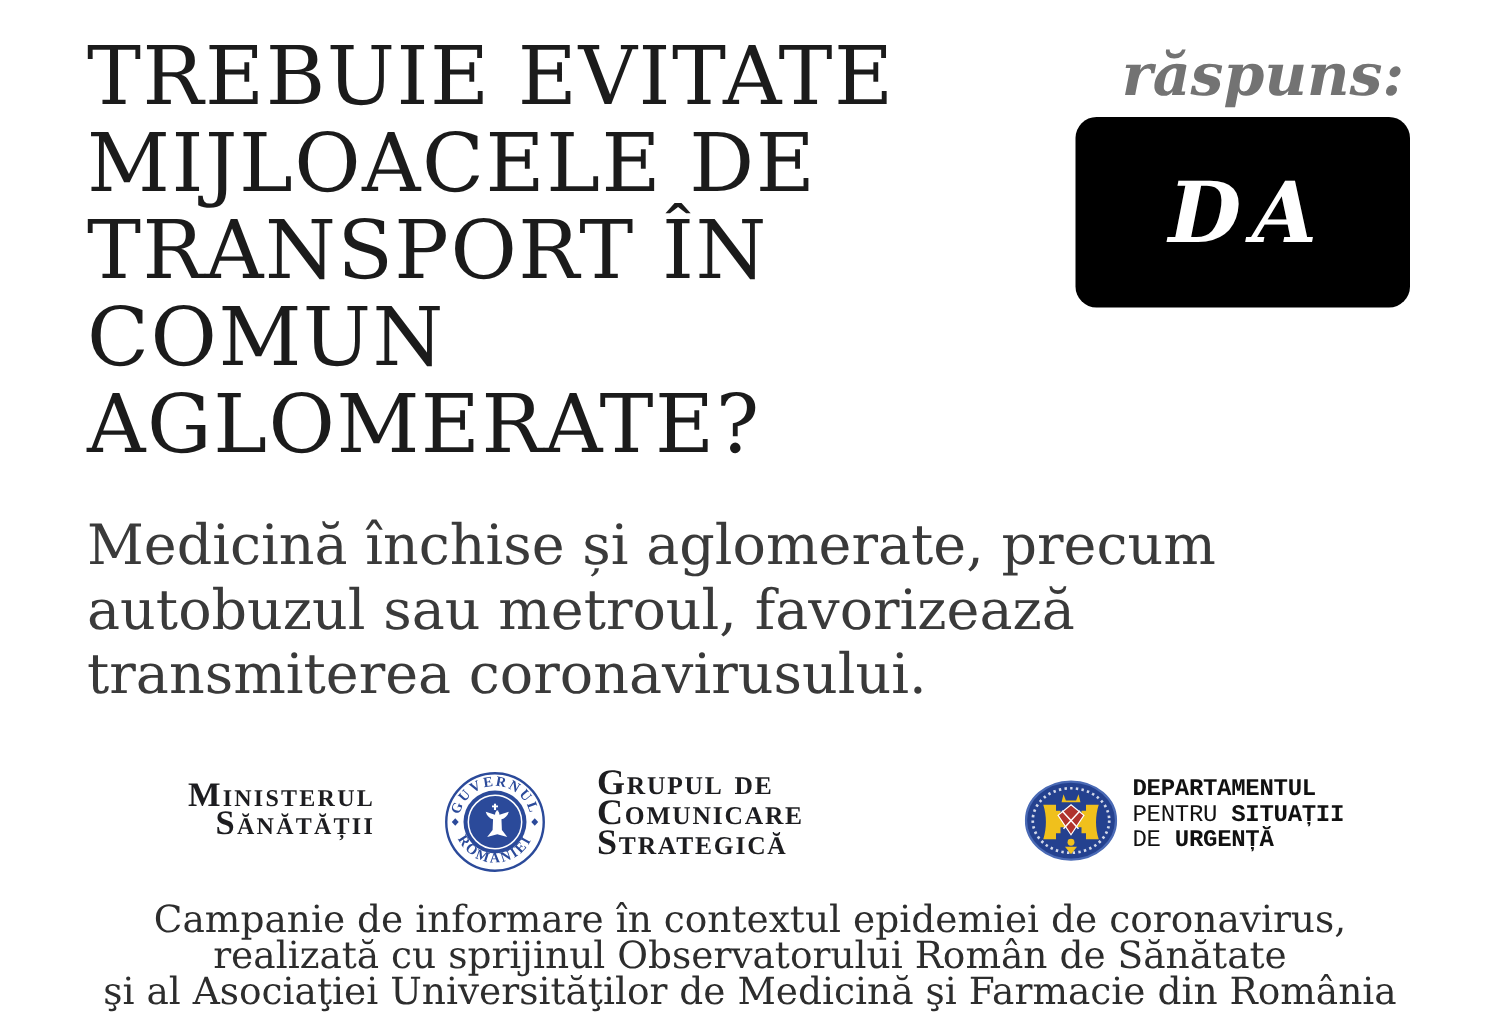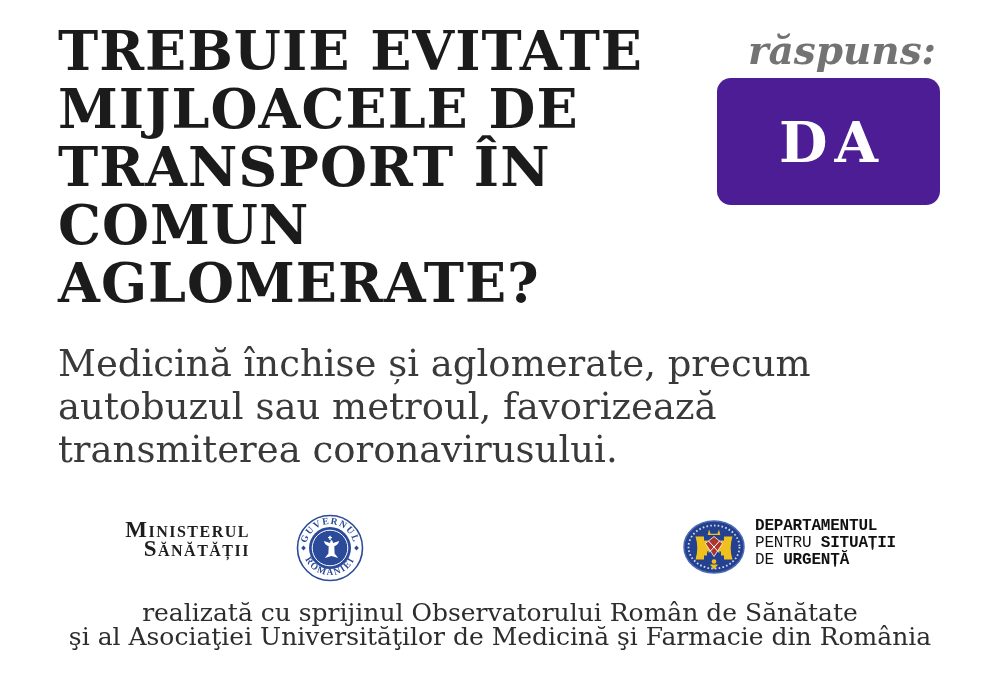--- a/index.html
+++ b/index.html
@@ -3,21 +3,21 @@
 <meta charset="utf-8">
 <style>
   html,body{margin:0;padding:0;background:#ffffff;}
   .poster{
     position:relative;width:1000px;height:688px;background:#ffffff;overflow:hidden;
     font-family:"DejaVu Serif",serif;color:#1a1a1a;
   }
   
   .headline{
     position:absolute;left:58px;top:22px;width:700px;
-    font-weight:bold;font-size:54px;line-height:58px;letter-spacing:1px;
+    font-weight:normal;font-size:54px;line-height:58px;letter-spacing:1px;
     color:#1b1b1b;
   }
   
   .answer{position:absolute;left:700px;top:26px;width:240px;text-align:right;}
   .answer-label{
     font-style:italic;font-weight:bold;font-size:39px;line-height:48px;
     color:#737373;padding-right:4px;
   }
   .answer-box{
     margin-top:4px;width:223px;height:127px;margin-left:17px;
@@ -65,21 +65,21 @@
   <div class="headline">
     <div>TREBUIE EVITATE</div>
     <div>MIJLOACELE DE</div>
     <div>TRANSPORT ÎN</div>
     <div>COMUN</div>
     <div>AGLOMERATE?</div>
   </div>
 
   <div class="answer">
     <div class="answer-label">răspuns:</div>
-    <div class="answer-box" id="answer-box" style="background: #4c1d95;">
+    <div class="answer-box" id="answer-box" style="background: #000000; font-style: italic;">
       <span class="answer-value" id="answer-value" style="color: rgb(255, 255, 255);">DA</span>
     </div>
   </div>
 
   <div class="body-text">
     <div>Medicină închise și aglomerate, precum</div>
     <div>autobuzul sau metroul, favorizează</div>
     <div>transmiterea coronavirusului.</div>
   </div>
 
@@ -104,20 +104,25 @@
     <path d="M60.5 31.5l2.3 2.5-2.3 2.5-2.3-2.5z" fill="#2b4a9a"></path>
     <circle cx="34" cy="34" r="21" fill="#2b4a9a"></circle>
     <circle cx="34" cy="34" r="17.8" fill="none" stroke="#ffffff" stroke-width="1"></circle>
     <g fill="#ffffff">
       <rect x="33.3" y="21.8" width="1.4" height="4.2"></rect>
       <rect x="32" y="23" width="4" height="1.2"></rect>
       <path d="M34 26c1.8 0 3 1.3 3 3.1l6.2-2c-.8 2.9-2.7 4.5-4.9 5.1l.3 7.2 3.6 4.6-6.7-1.9-6.7 1.9 3.6-4.6.3-7.2c-2.2-.6-4.1-2.2-4.9-5.1l6.2 2c0-1.8 1.2-3.1 3-3.1z"></path>
     </g>
   </svg>
 
+  <div class="logo-gcs">
+    <div>Grupul de</div>
+    <div>Comunicare</div>
+    <div>Strategică</div>
+  </div>
 
   <svg class="dsu-seal" width="62" height="54" viewBox="0 0 62 54">
     <ellipse cx="31" cy="27" rx="30" ry="26" fill="#24418f" stroke="#4a6ab5" stroke-width="1.5"></ellipse>
     <ellipse cx="31" cy="27" rx="25.5" ry="21.5" fill="none" stroke="#ffffff" stroke-width="1.8" stroke-dasharray="1.6 2.2" opacity="0.8"></ellipse>
     <g>
       <path d="M26 9.5l1.6 4.2h6.8L36 9.5l1.3 5.4H24.7z" fill="#f0c01c"></path>
       <path d="M12.5 16.5h8.5v4h3v4h3v7h-3v4h-3v4h-8.5c2.4-7.6 2.4-15.4 0-23z" fill="#f0c01c"></path>
       <path d="M49.5 16.5H41v4h-3v4h-3v7h3v4h3v4h8.5c-2.4-7.6-2.4-15.4 0-23z" fill="#f0c01c"></path>
       <path d="M31 16.5l8.6 7L31 36.5l-8.6-13z" fill="#b0342e" stroke="#ffffff" stroke-width="0.8"></path>
       <path d="M25 20.5l11 12M37 20.5l-11 12" stroke="#ffffff" stroke-width="1"></path>
@@ -126,17 +131,18 @@
     </g>
   </svg>
 
   <div class="logo-dsu">
     <div class="dsu-bold">DEPARTAMENTUL</div>
     <div><span class="dsu-light">PENTRU </span><span class="dsu-bold">SITUAȚII</span></div>
     <div><span class="dsu-light">DE </span><span class="dsu-bold">URGENȚĂ</span></div>
   </div>
 
   <div class="campaign">
+    <div>Campanie de informare în contextul epidemiei de coronavirus,</div>
     <div>realizată cu sprijinul Observatorului Român de Sănătate</div>
     <div>şi al Asociaţiei Universităţilor de Medicină şi Farmacie din România</div>
   </div>
 
 </div>
 
 </body></html>

